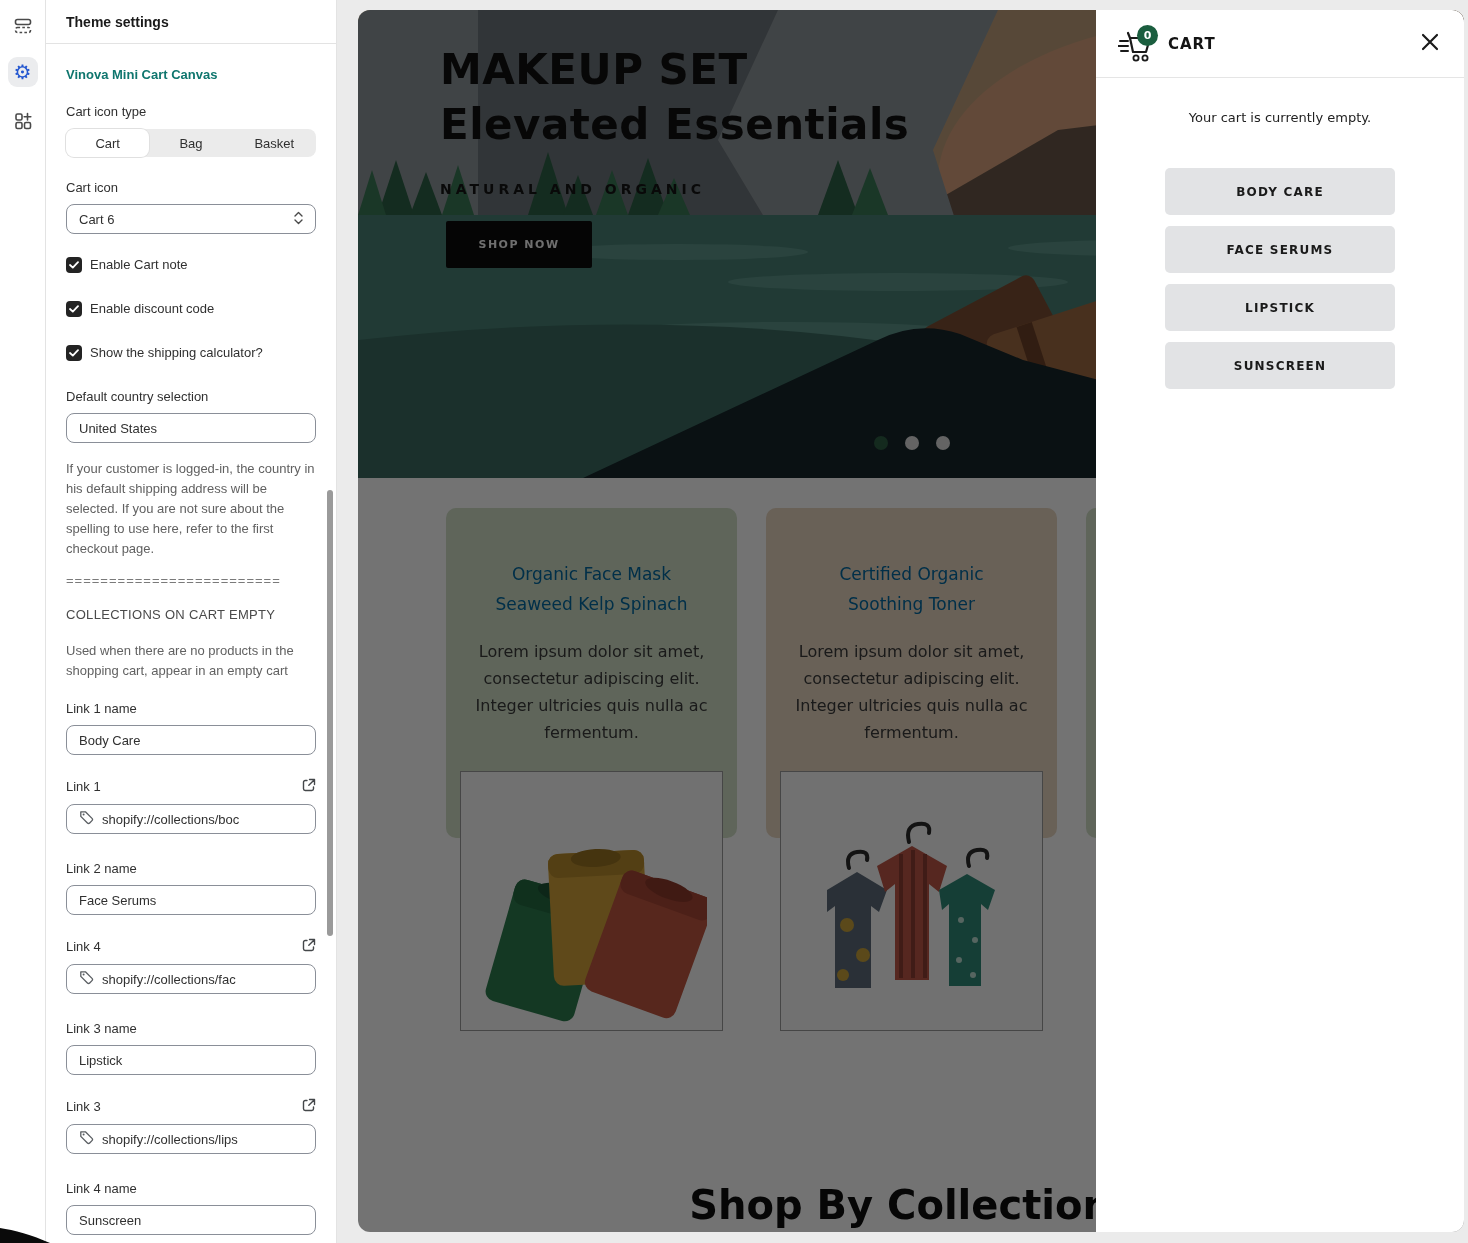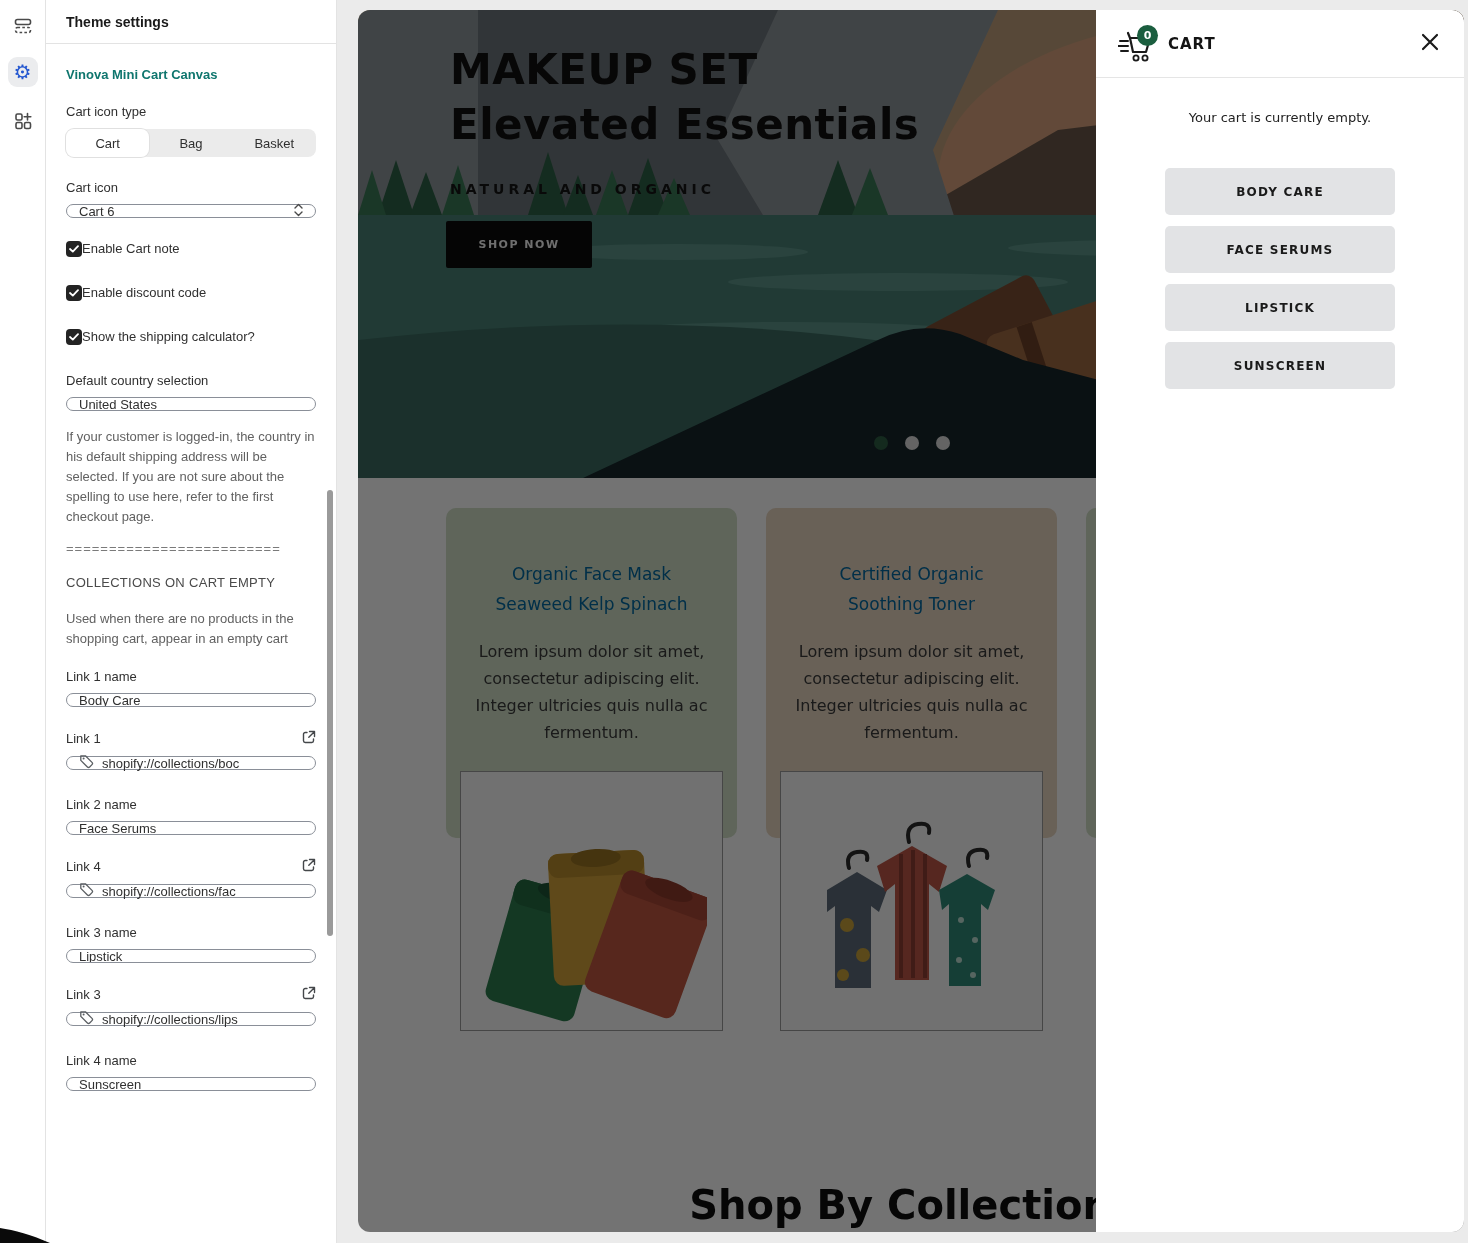--- a/index.html
+++ b/index.html
@@ -21,44 +21,44 @@
   .panel-body { padding:23px 20px 0; position:relative; }
   .sec-title { font-size:13px; font-weight:bold; color:#0f766e; }
   .lbl { font-size:13px; color:#303030; line-height:16px; }
   .mt22 { margin-top:22px; } .mt24 { margin-top:23px; } .mt8 { margin-top:8px; } .mt9 { margin-top:9px; }
   .mt27 { margin-top:27px; } .mt20 { margin-top:20px; } .mt19 { margin-top:19px; } .mt14 { margin-top:14px; } .mt10 { margin-top:16px; } .mt28{ margin-top:28px; }
 
   .segmented { height:28px; background:#ebebeb; border-radius:8px; display:flex; padding:0; }
   .seg-item { flex:1; display:flex; align-items:center; justify-content:center; font-size:13px; color:#303030; cursor:pointer; border-radius:8px; }
   .seg-item.selected { background:#fff; box-shadow:0 0 0 1px #e0e0e0; font-weight:normal; }
 
-  .select-box, .text-input { height:14px; width:100%; border:1px solid #8a8f98; border-radius:8px; background:#fff;
+  .select-box, .text-input { height:30px; width:100%; border:1px solid #8a8f98; border-radius:8px; background:#fff;
      display:flex; align-items:center; padding:0 12px; font-size:13px; color:#303030; }
   input.text-input { outline:none; font-family:"Liberation Sans",sans-serif; }
   .select-box { justify-content:space-between; cursor:pointer; }
 
-  .check-row { display:flex; align-items:center; cursor:pointer; }
+  .check-row { display:flex; align-items:center; gap:8px; cursor:pointer; }
   .checkbox { width:16px; height:16px; background:#232323; border-radius:4px; flex:0 0 16px; display:flex; align-items:center; justify-content:center; }
 
   .help { font-size:13px; line-height:20px; color:#616161; }
   .divider-eq { font-size:13px; color:#7a7a7a; letter-spacing:1px; white-space:nowrap; overflow:hidden; }
   .caps-head { font-size:13px; color:#4a4a4a; letter-spacing:.3px; }
 
   .link-row { display:flex; align-items:center; justify-content:space-between; }
   .url-input { gap:8px; justify-content:flex-start; cursor:text; }
   .url-text { font-size:13px; color:#303030; white-space:nowrap; overflow:hidden; }
 
   .panel-scrollbar { position:absolute; right:3px; top:490px; width:6px; height:446px; background:#9a9a9a; border-radius:3px; z-index:31; }
 
   
   .preview { position:absolute; left:358px; top:10px; width:1106px; height:1222px; background:#fff; border-radius:12px; overflow:hidden; z-index:5; }
   .pv-content { position:absolute; inset:0; }
   .hero { position:absolute; left:0; top:0; width:1108px; height:468px; overflow:hidden; }
   .hero svg { position:absolute; inset:0; }
-  .hero-copy { position:absolute; left:92px; top:32px; z-index:3; }
+  .hero-copy { position:absolute; left:82px; top:32px; z-index:3; }
   .hero-h1 { font-family:"DejaVu Sans",sans-serif; font-weight:bold; font-size:42px; line-height:1.32; color:#101010; letter-spacing:.5px; }
   .hero-tag { margin-top:28px; font-family:"DejaVu Sans",sans-serif; font-weight:bold; font-size:14px; letter-spacing:4px; color:#151515; }
   .hero-cta { position:absolute; left:88px; top:211px; width:146px; height:47px; background:#0c0c0c; color:#f5f5f5; z-index:3;
       display:flex; align-items:center; justify-content:center; font-family:"DejaVu Sans",sans-serif; font-weight:bold; font-size:11px; letter-spacing:1.5px; border-radius:2px; cursor:pointer; }
   .dots { position:absolute; left:0; top:426px; width:100%; display:flex; justify-content:center; gap:17px; z-index:3; }
   .dot { width:14px; height:14px; border-radius:50%; background:#dddddd; cursor:pointer; }
   .dot.active { background:#2e5d43; }
 
   .pcard { position:absolute; top:498px; width:291px; height:330px; border-radius:10px; }
   .pcard-inner { padding:52px 24px 0; text-align:center; }

